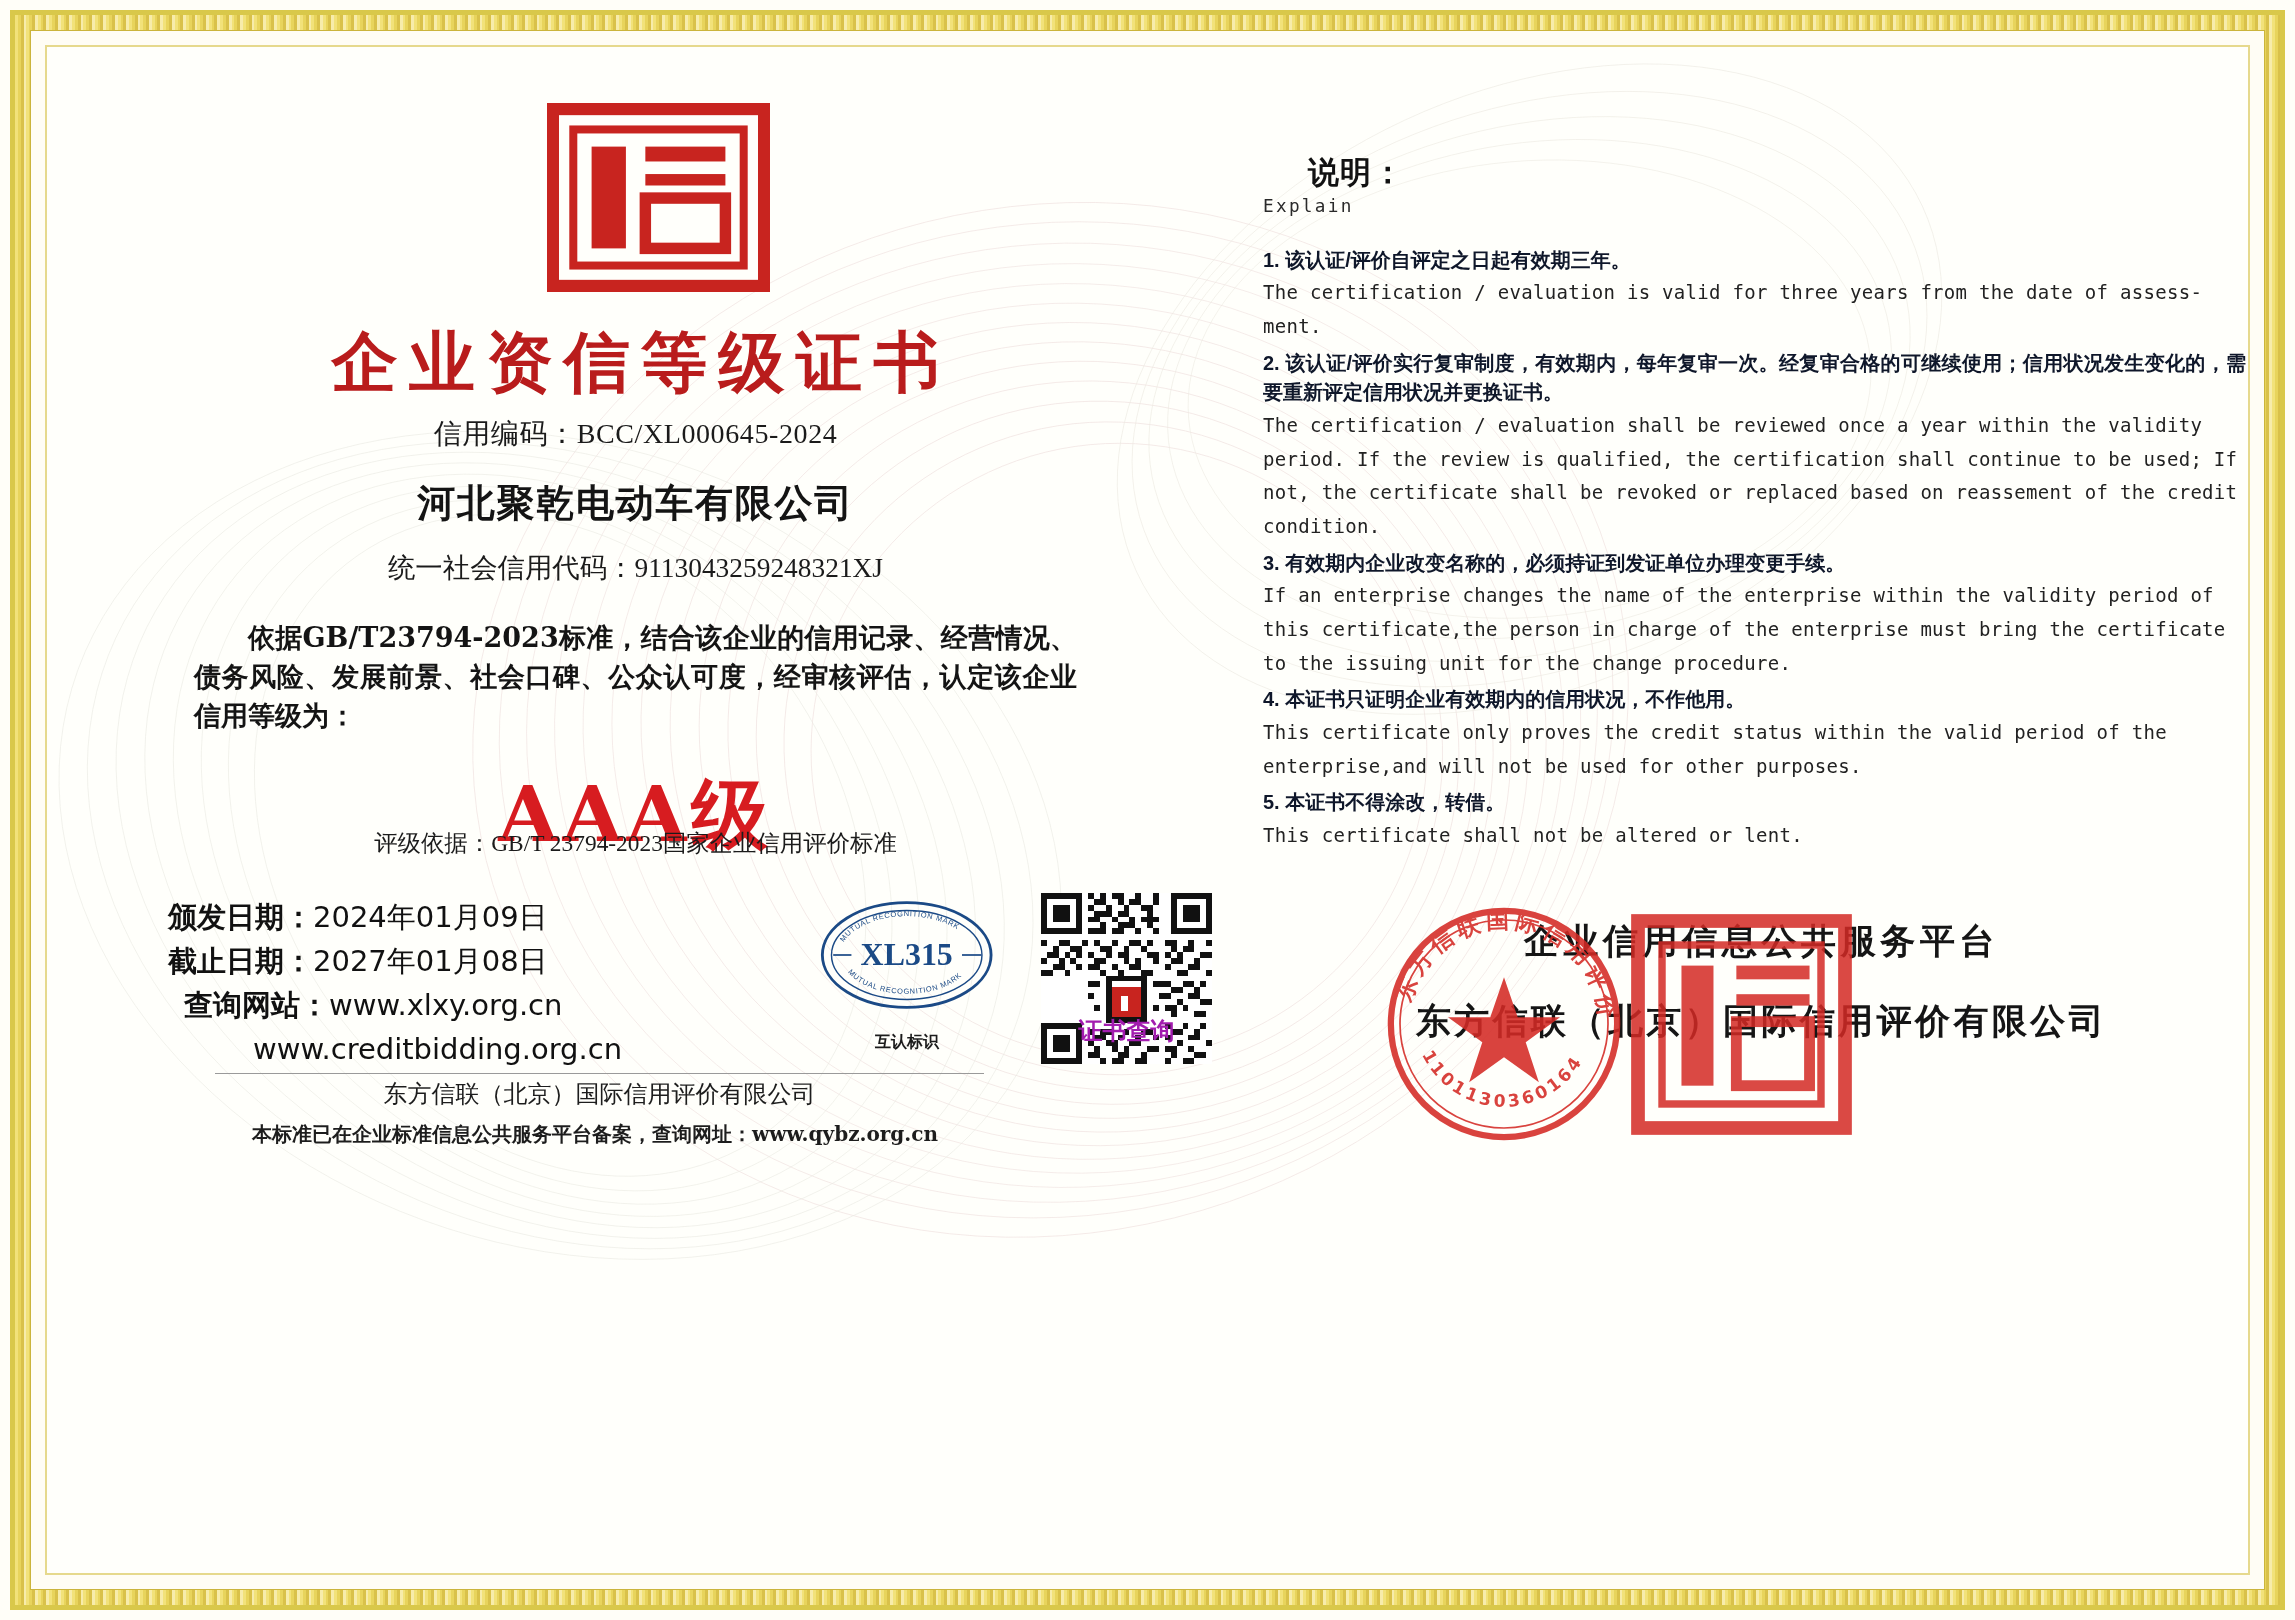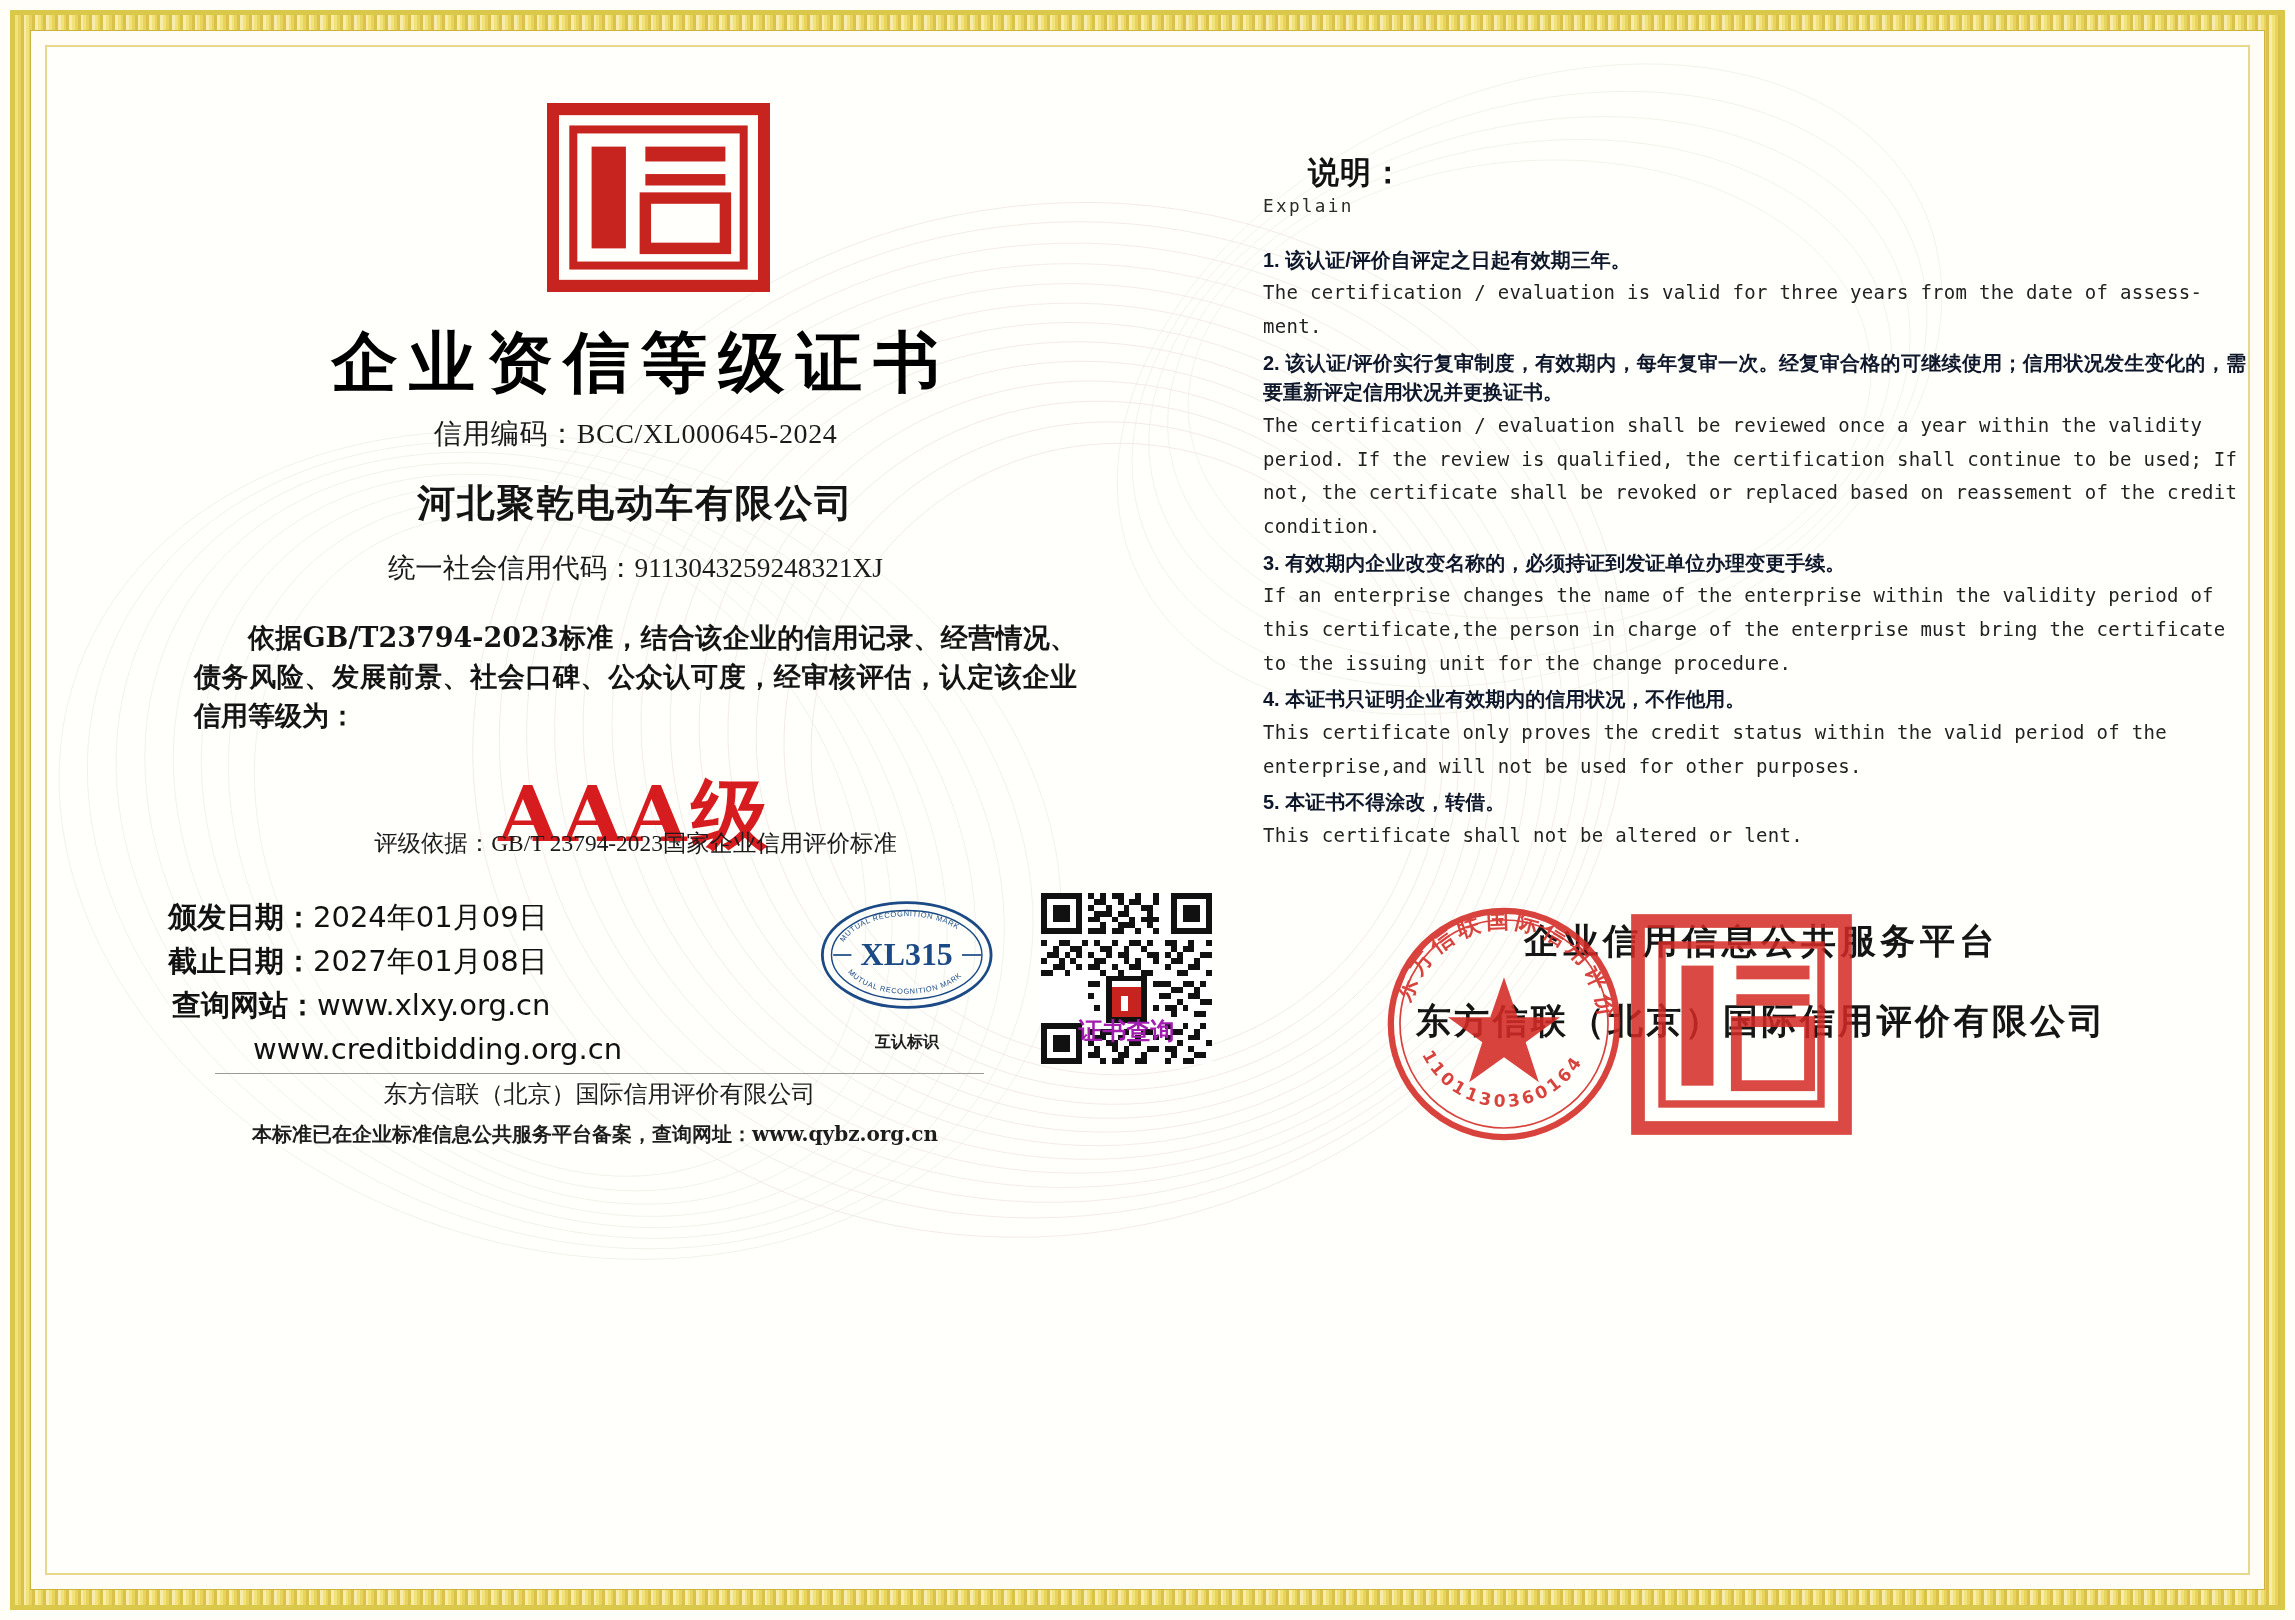--- a/index.html
+++ b/index.html
@@ -83,21 +83,21 @@
   .main-title {
     position: absolute;
     top: 220px;
     left: 0;
     width: 1075px;
     text-align: center;
     font-family: "DejaVu Serif", serif;
     font-weight: bold;
     font-size: 66px;
     letter-spacing: 11.4px;
-    color: #000000;
+    color: #b91c1c;
     text-indent: 11.4px;
   }
 
   .credit-code {
     position: absolute;
     top: 317px;
     left: 0;
     width: 1075px;
     text-align: center;
     font-size: 28px;
@@ -173,21 +173,21 @@
     width: 600px;
     font-size: 29px;
     color: #111;
     line-height: 1.52;
   }
   .date-row { white-space: nowrap; }
   .date-label { font-family: "DejaVu Serif", serif; font-weight: bold; }
   .date-value { font-family: "DejaVu Sans", sans-serif; }
   .site-row {
     font-family: "DejaVu Sans", sans-serif;
-    margin-left: 4px;
+    margin-left: 16px;
   }
   .site-row2 {
     font-family: "DejaVu Sans", sans-serif;
     margin-left: 85px;
   }
 
   
   .xl-mark {
     position: absolute;
     left: 719px;

